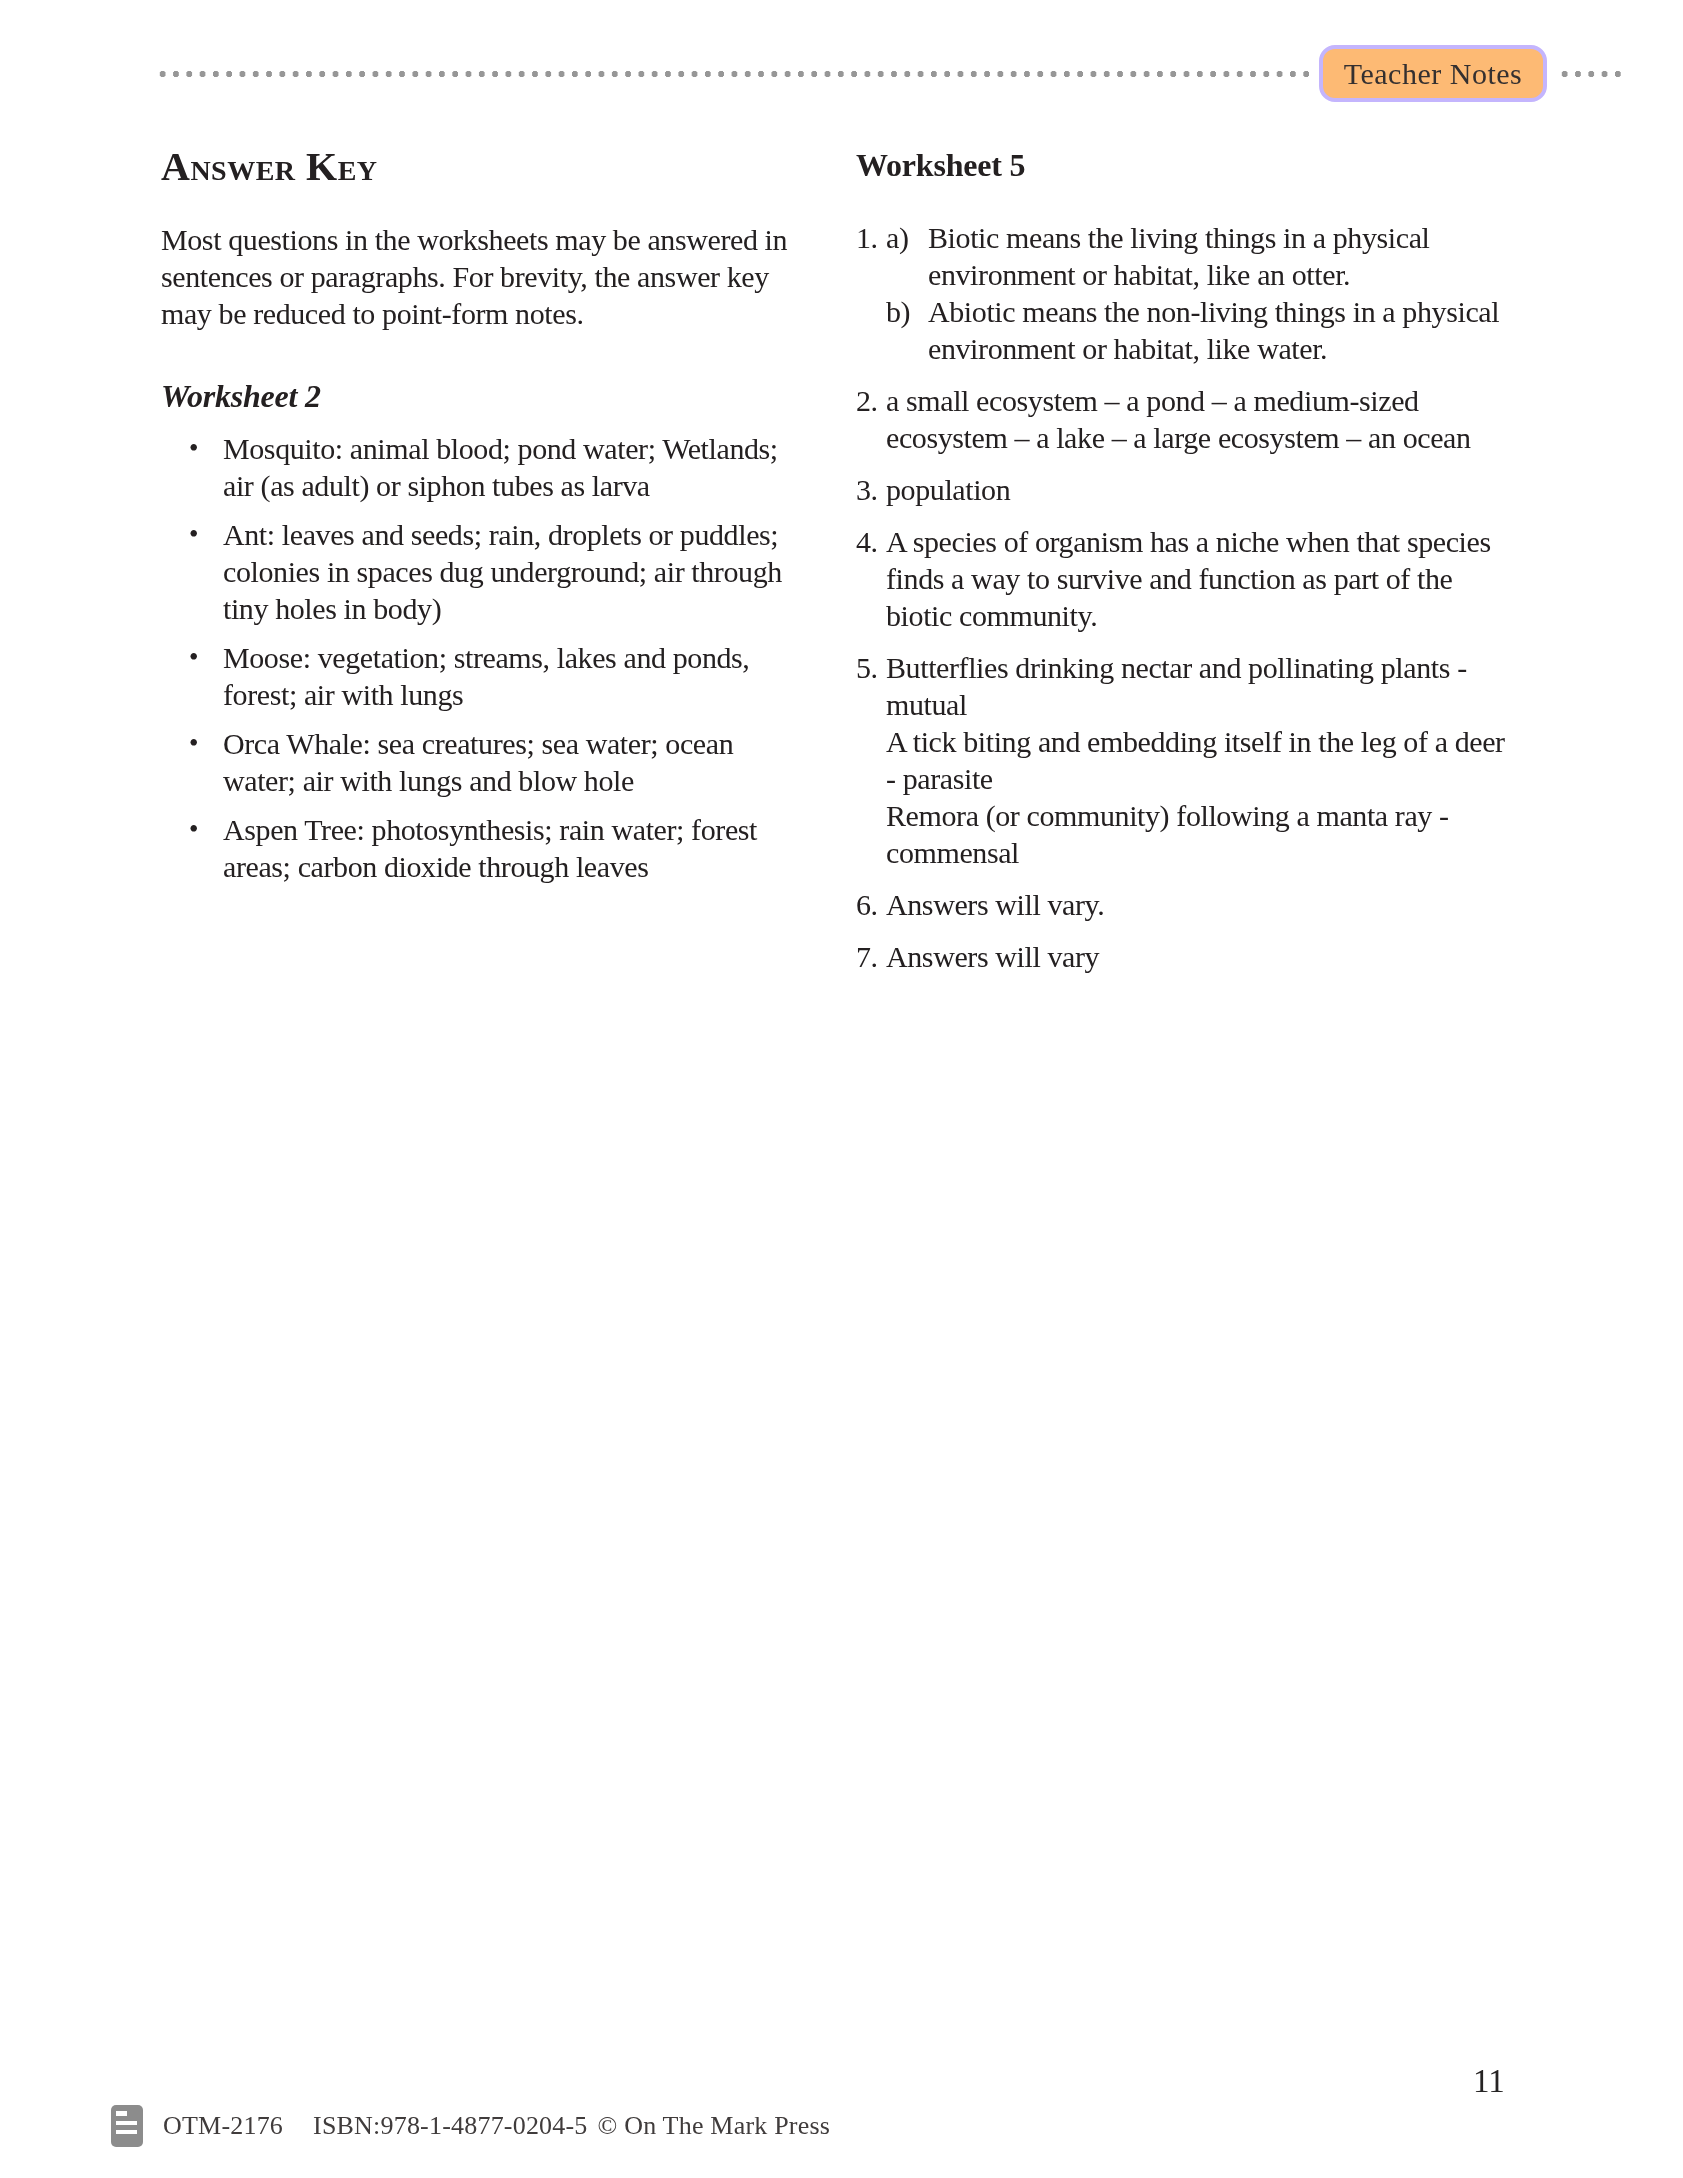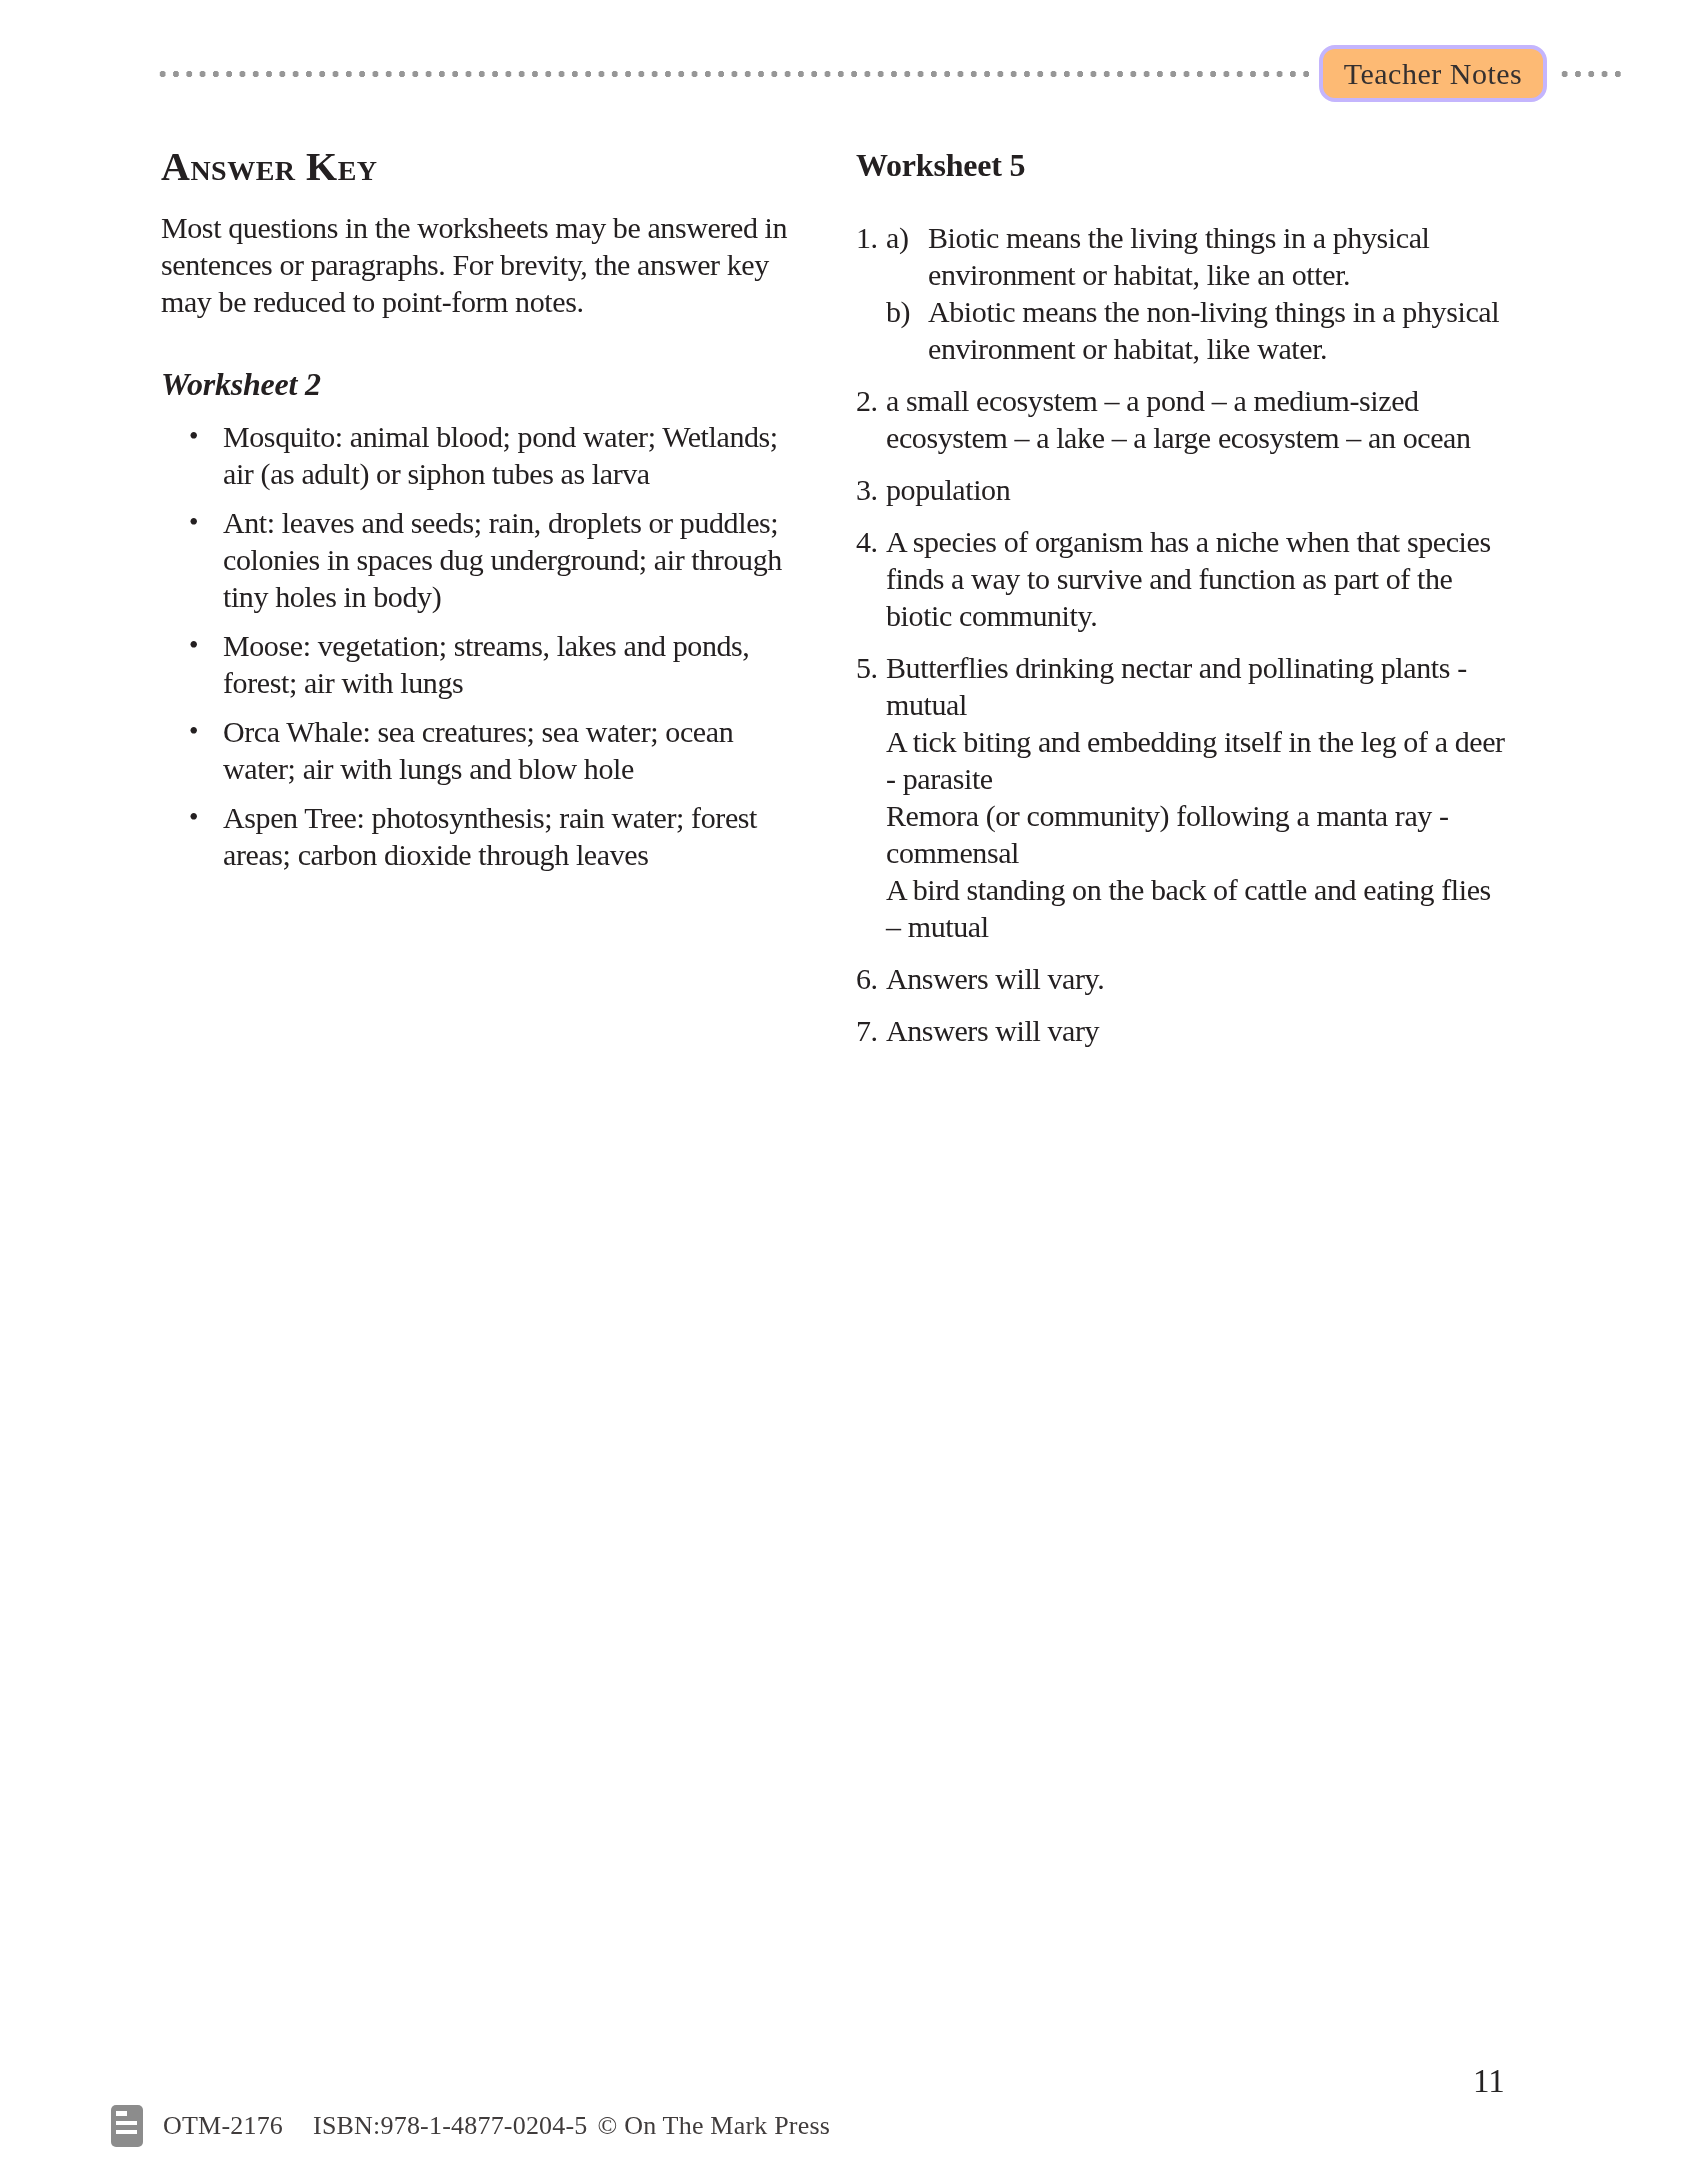--- a/index.html
+++ b/index.html
@@ -68,21 +68,21 @@
   }
 
   h1.akey {
     margin: 0;
     font-size: 40px;
     line-height: 44px;
     font-weight: bold;
     font-variant: small-caps;
     letter-spacing: 0.5px;
   }
-  .intro { margin: 20px 0 0 0; }
+  .intro { margin: 32px 0 0 0; }
   h2.ws { margin: 0; font-size: 32px; line-height: 36px; font-weight: bold; letter-spacing: -0.2px; }
   .col-left h2.ws { margin-top: 46px; font-style: italic; }
 
   ul.blist { list-style: none; margin: 16px 0 0 0; padding: 0; }
   ul.blist li { display: flex; margin: 0 0 12px 0; }
   .bmark { flex: none; width: 34px; padding-left: 28px; font-size: 27px; }
   .btext { flex: 1; }
 
   .nlist { margin-top: 36px; }
   .nitem { display: flex; margin: 0 0 15px 0; }
@@ -207,21 +207,20 @@
         <span class="num">4.</span>
         <div class="ntext">A species of organism has a niche when that species finds a way to survive and function as part of the biotic community.</div>
       </div>
 
       <div class="nitem">
         <span class="num">5.</span>
         <div class="ntext">
           <div>Butterflies drinking nectar and pollinating plants - mutual</div>
           <div>A tick biting and embedding itself in the leg of a deer - parasite</div>
           <div>Remora (or community) following a manta ray - commensal</div>
-          <div>A bird standing on the back of cattle and eating flies – mutual</div>
         </div>
       </div>
 
       <div class="nitem">
         <span class="num">6.</span>
         <div class="ntext">Answers will vary.</div>
       </div>
 
       <div class="nitem">
         <span class="num">7.</span>

